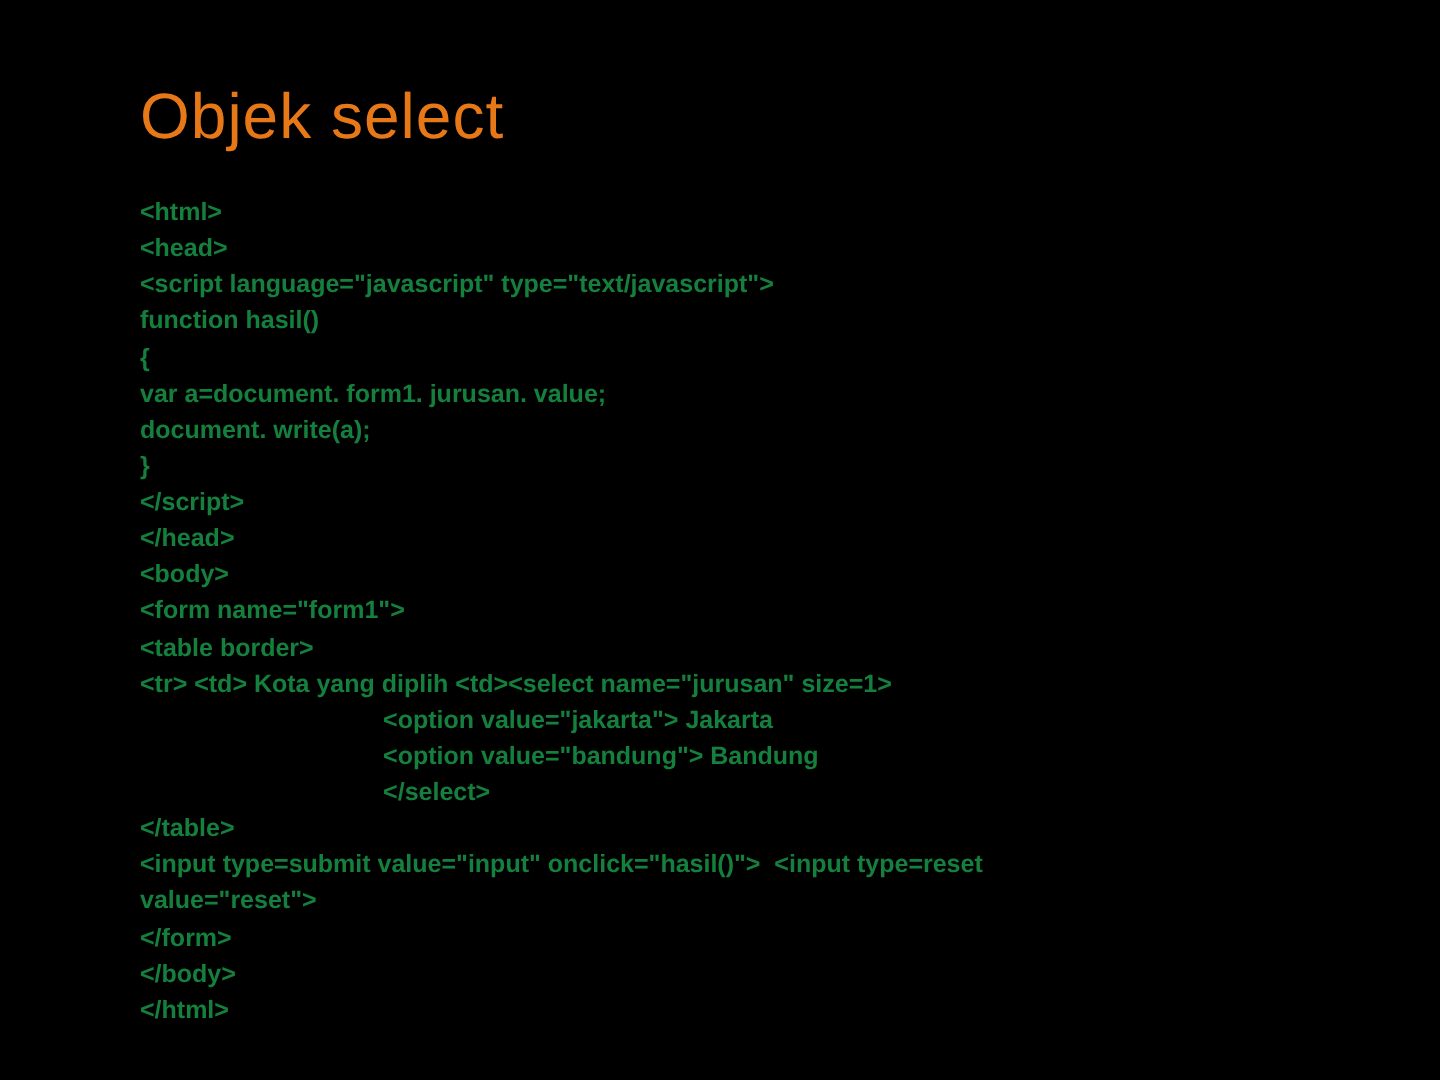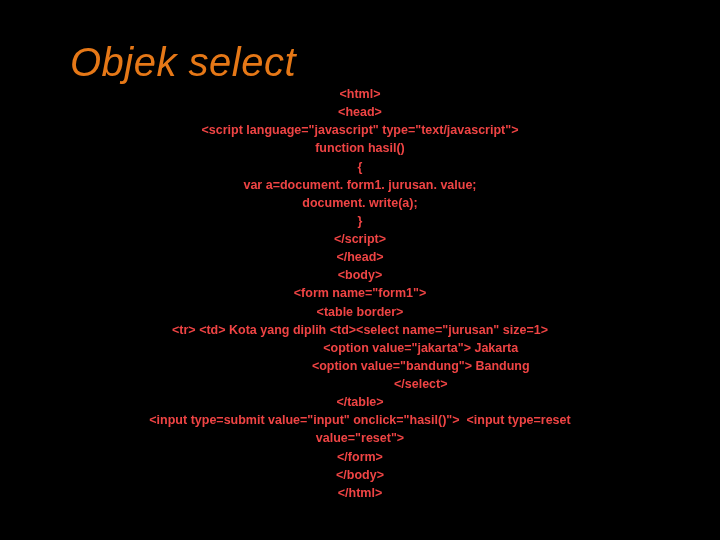--- a/index.html
+++ b/index.html
@@ -8,33 +8,32 @@
     height: 540px;
     background: #000000;
     font-family: Arial, Helvetica, sans-serif;
     overflow: hidden;
   }
   .slide {
     padding: 40px 70px 30px 70px;
   }
   .title {
     color: #e67817;
-    font-size: 40px;
+    font-size: 32px;
     font-weight: 400;
+    margin-bottom: 20px;
     letter-spacing: 0.5px;
-    font-style: italic;
   }
   .code {
-    color: #ef4444;
+    color: #15803d;
     font-size: 12.5px;
     line-height: 1.45;
     font-weight: bold;
     white-space: pre;
     font-family: Arial, Helvetica, sans-serif;
-    text-align: center;
   }
 </style>
 </head>
 <body>
 
 <div class="slide">
   <h1 class="title">Objek select</h1>
   <div class="code" id="code-block">&lt;html&gt;
 &lt;head&gt;
 &lt;script language="javascript" type="text/javascript"&gt;

